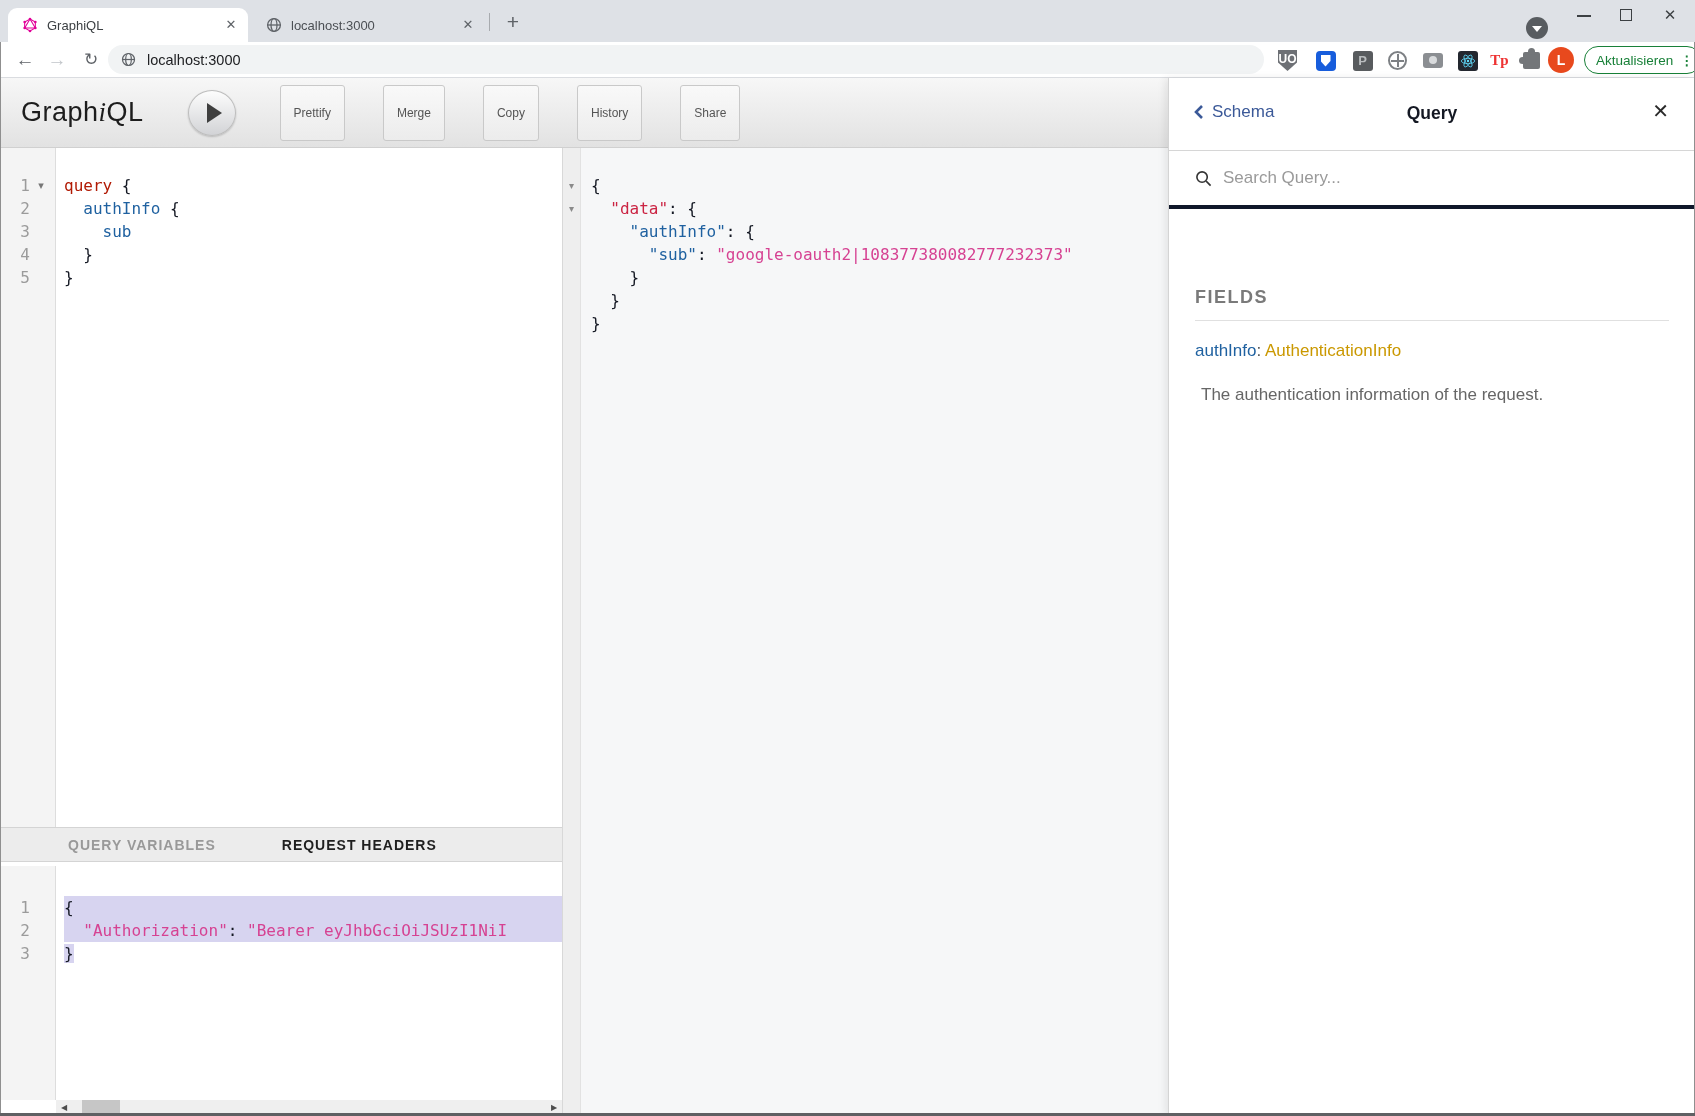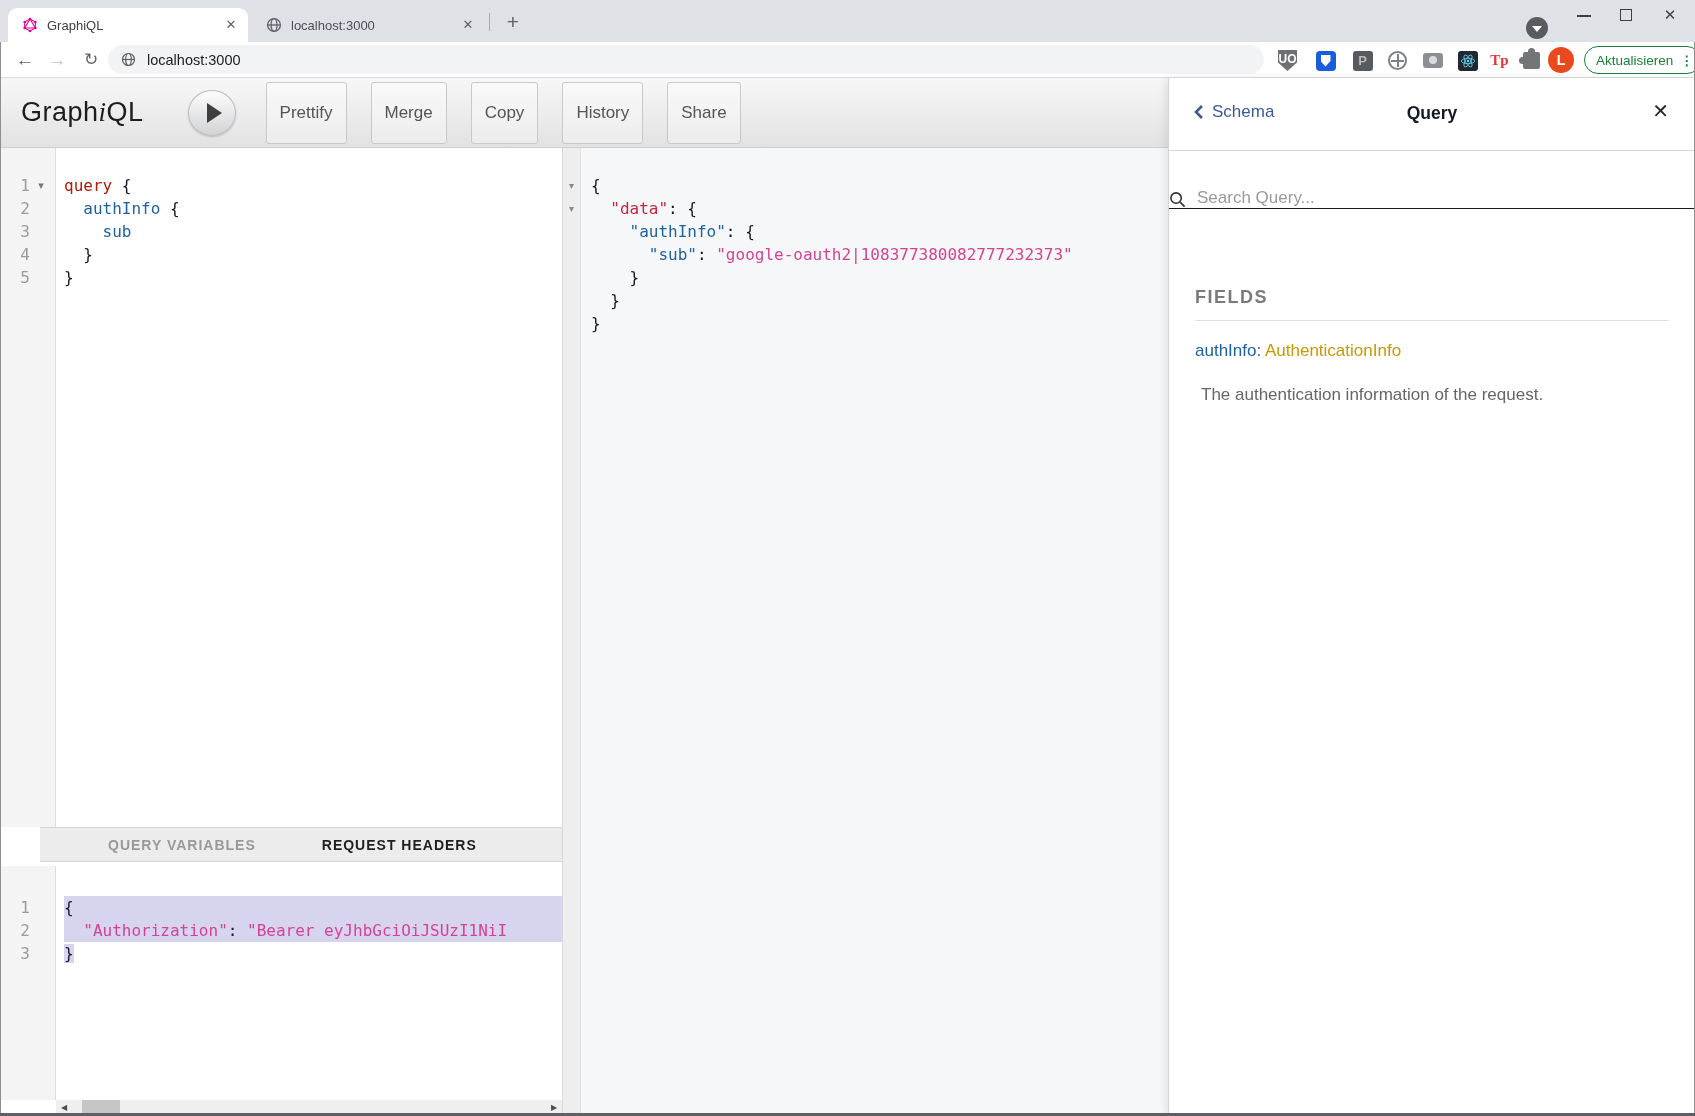--- a/index.html
+++ b/index.html
@@ -52,21 +52,21 @@
   .updbtn .ulabel { color:#188038; font-size:13.5px; }
   .updbtn .kebab { color:#188038; font-size:13px; font-weight:bold; margin-left:7px; letter-spacing:0; }
 
   
   .gq-topbar { position:absolute; left:0; top:78px; width:1168px; height:70px; background:linear-gradient(#f7f7f7,#e2e2e2); border-bottom:1px solid #d0d0d0; display:flex; align-items:center; }
   .gq-logo { margin-left:21px; font-size:27px; color:#1d1d1d; letter-spacing:0.5px; }
   .gq-logo i { font-family:"Liberation Serif",serif; }
   .playbtn { margin-left:44px; width:48px; height:46px; border-radius:50%; background:linear-gradient(#fdfdfd,#d2d3d6); border:1px solid #bdbdbd; box-shadow:0 1px 2px rgba(0,0,0,.2); display:flex; align-items:center; justify-content:center; }
   .playbtn .tri { width:0; height:0; border-top:10px solid transparent; border-bottom:10px solid transparent; border-left:15px solid #3f3f3f; margin-left:5px; }
   .gq-buttons { margin-left:30px; display:flex; gap:24px; }
-  .gq-btn { font-size:17px; color:#555; padding:20px 13px; border-radius:3px; background:linear-gradient(#f9f9f9,#ececec); border:1px solid #c9c9c9; }
+  .gq-btn { font-size:12px; color:#555; padding:20px 13px; border-radius:3px; background:linear-gradient(#f9f9f9,#ececec); border:1px solid #c9c9c9;margin-left:14px; }
 
   
   .mono, .code, .gutter { font-family:"DejaVu Sans Mono", monospace; font-size:16px; line-height:23px; }
   .editor { overflow:hidden; background:#fff; }
   .query-ed { position:absolute; left:0; top:148px; width:562px; height:679px; }
   .headers-ed { position:absolute; left:0; top:866px; width:562px; height:234px; }
   .gutter { position:absolute; left:0; top:0; bottom:0; width:56px; background:#f4f4f4; border-right:1px solid #ddd; }
   .query-ed .gutter, .query-ed .code { padding-top:26px; }
   .headers-ed .gutter, .headers-ed .code { padding-top:30px; }
   .code { position:absolute; left:57px; top:0; right:0; bottom:0; padding-left:7px; white-space:pre; }
@@ -75,21 +75,21 @@
   .grow .fold { width:22px; text-align:center; color:#777; font-size:11px; line-height:23px; font-family:"DejaVu Sans",sans-serif; }
   .cline { height:23px; white-space:pre; }
   .cline.sel-full { background:#d7d4f0; }
   .sel-text { background:#d7d4f0; }
   .tk-kw { color:#B11A04; }
   .tk-prop { color:#1F61A0; }
   .tk-def { color:#CB2443; }
   .tk-str { color:#D64292; }
   .tk-p { color:#141823; }
 
-  .vartabs { position:absolute; left:0; top:827px; width:562px; height:35px; background:#ececec; border-top:1px solid #d4d4d4; border-bottom:1px solid #d4d4d4; display:flex; align-items:center;margin-left:40px; }
+  .vartabs { position:absolute; left:0; top:827px; width:562px; height:35px; background:#ececec; border-top:1px solid #d4d4d4; border-bottom:1px solid #d4d4d4; display:flex; align-items:center; }
   .vartab { font-size:14px; font-weight:bold; letter-spacing:1px; }
   .vartab.inactive { color:#999; margin-left:68px; }
   .vartab.active { color:#1f1f1f; margin-left:66px; }
 
   .hscroll { position:absolute; left:56px; top:1100px; width:506px; height:16px; background:#efefef; display:flex; }
   .sarr { width:16px; height:16px; font-size:8px; line-height:16px; text-align:center; color:#4d4d4d; font-family:"DejaVu Sans",sans-serif; }
   .strack { position:relative; flex:1; }
   .sthumb { position:absolute; left:10px; top:0; bottom:0; width:38px; background:#c6c6c6; }
 
   
@@ -98,21 +98,21 @@
   .result .code { left:19px; padding-top:26px; padding-left:9px; }
   .result .grow .fold { width:18px; color:#8a8a8a; font-size:10px; }
 
   
   .doc { position:absolute; left:1168px; top:78px; width:527px; bottom:0; background:#fff; border-left:1px solid #d4d4d4; box-shadow:-3px 0 8px rgba(0,0,0,0.08); }
   .doc-header { position:relative; height:73px; border-bottom:1px solid #d6d6d6; }
   .doc-back { position:absolute; left:24px; top:24px; display:flex; align-items:center; }
   .doc-back .blabel { color:#3B5998; font-size:17px; margin-left:8px; }
   .doc-title { position:absolute; left:0; right:0; top:25px; text-align:center; font-size:17.5px; font-weight:bold; color:#141823; }
   .doc-close { position:absolute; right:26px; top:21px; font-size:20px; font-weight:300; color:#2a2a2a; font-family:"DejaVu Sans",sans-serif; }
-  .doc-search { height:58px; border-bottom:1px solid #0f172a; display:flex; align-items:flex-end; }
+  .doc-search { height:58px; border-bottom:4px solid #0f172a; display:flex; align-items:center; padding-left:26px; }
   .doc-search .splaceholder { margin-left:11px; font-size:17px; color:#9a9a9a; }
   .doc-body { padding:22px 26px 0 26px; font-size:17px; }
   .nodesc { color:#141823; }
   .fieldshead { margin-top:56px; font-size:18px; font-weight:bold; letter-spacing:1.5px; color:#7a7a7a; }
   .doc-divider { margin-top:12px; border-bottom:1px solid #e0e0e0; }
   .fieldrow { margin-top:20px; }
   .fname { color:#1F61A0; }
   .fsep { color:#555; }
   .ftype { color:#CA9800; }
   .fdesc { margin-top:24px; margin-left:6px; color:#666; }

